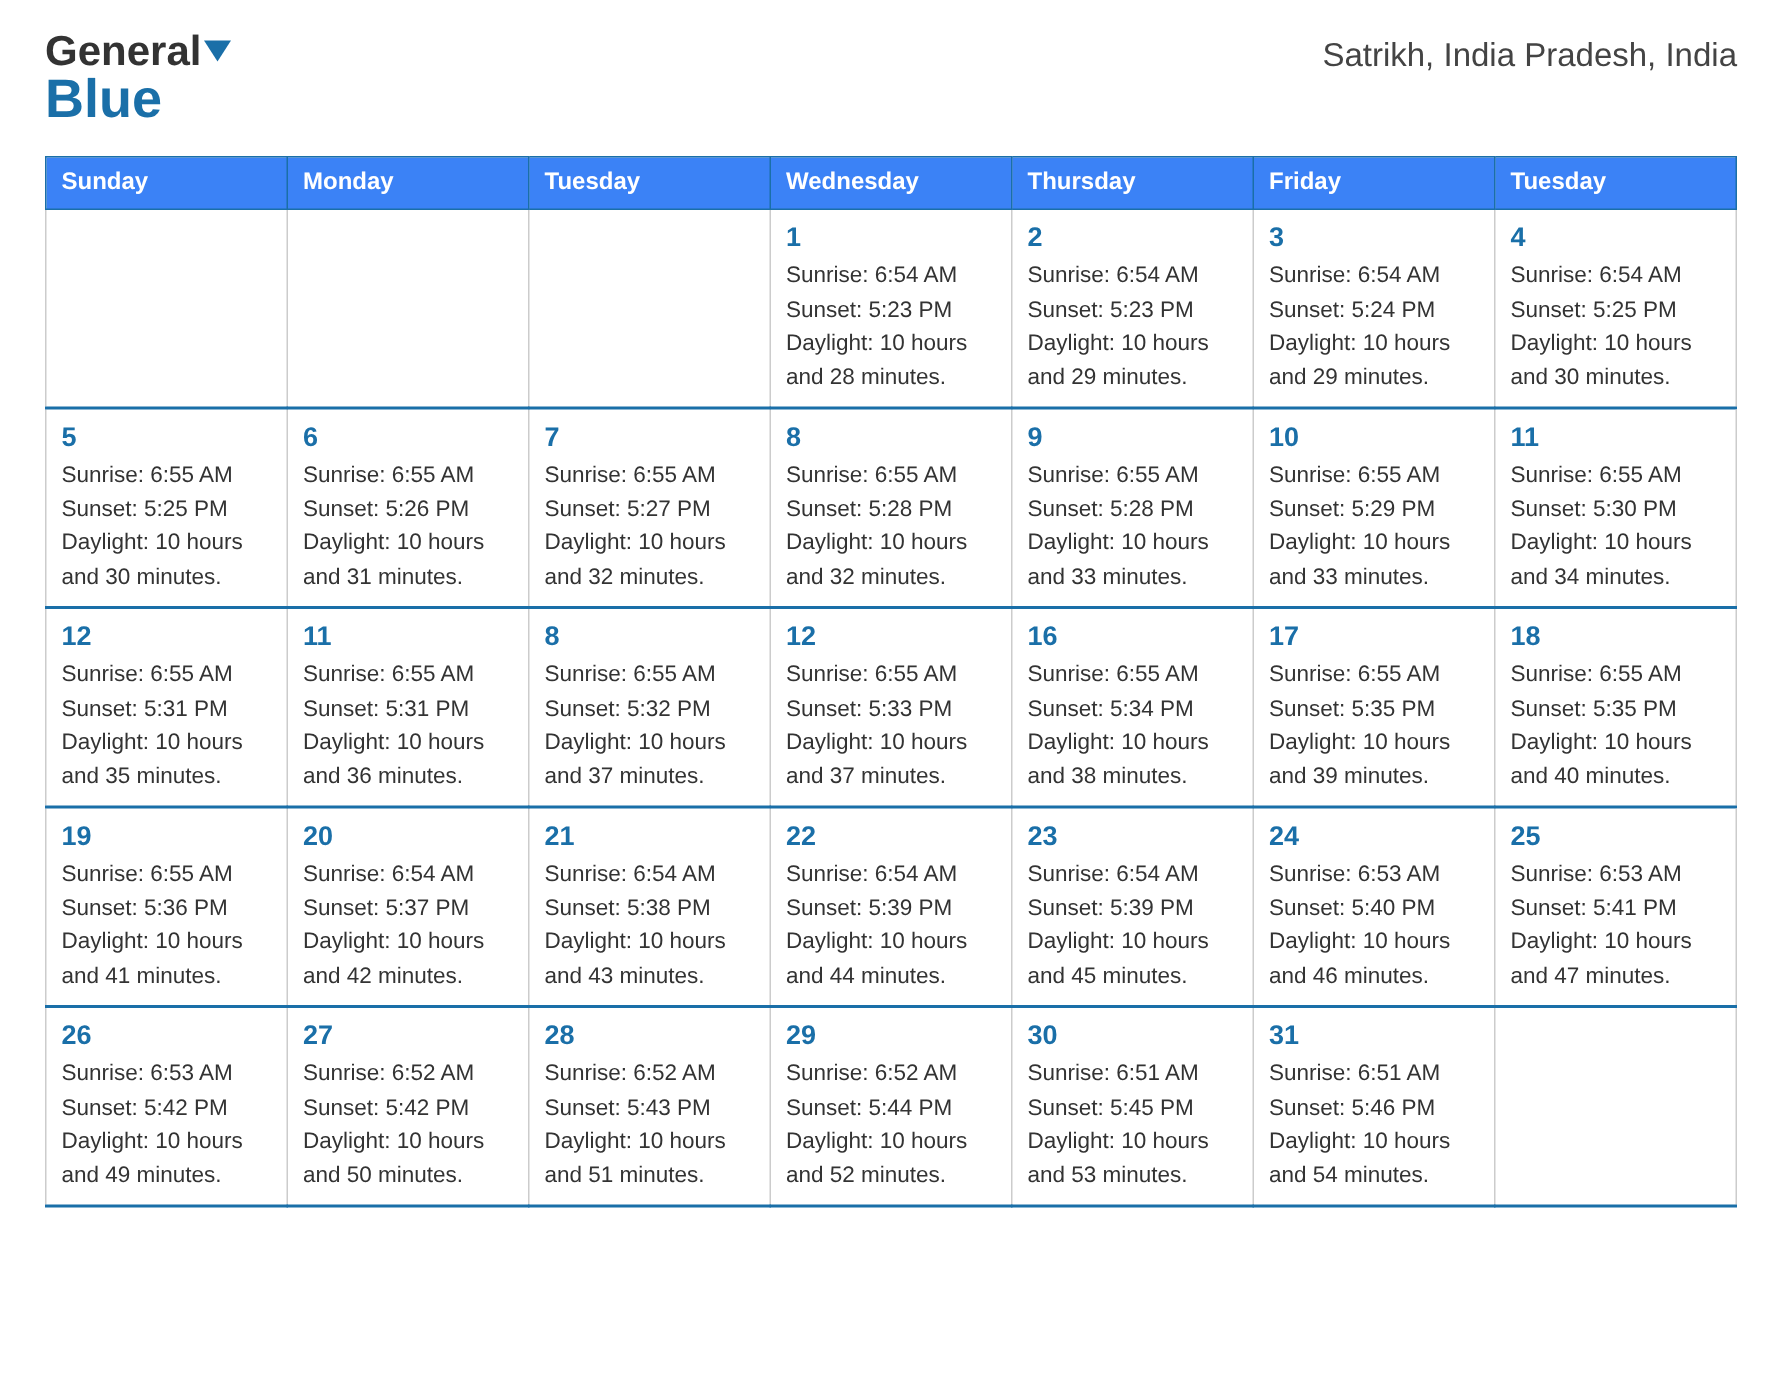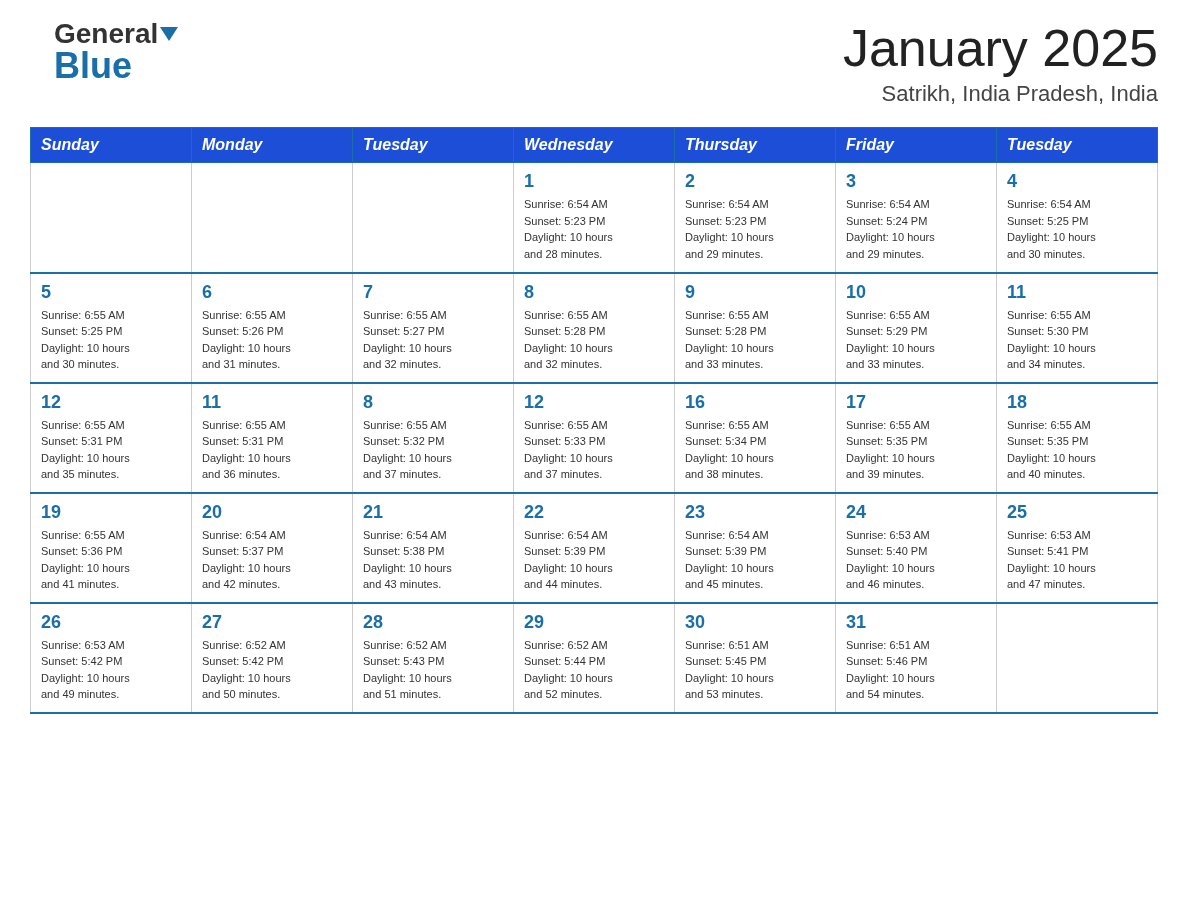--- a/index.html
+++ b/index.html
@@ -8,21 +8,20 @@
       background: #fff;
       padding: 20px 30px;
       width: 1188px;
       min-height: 918px;
     }
     .header {
       display: flex;
       justify-content: space-between;
       align-items: flex-start;
       margin-bottom: 20px;
-      margin-left: 24px;
     }
     .logo {
       display: flex;
       flex-direction: column;
       align-items: flex-start;
     }
     .logo-general {
       font-size: 28px;
       font-weight: bold;
       color: #333;
@@ -57,46 +56,45 @@
       font-size: 22px;
       color: #444;
       margin-top: 4px;
     }
     table {
       width: 100%;
       border-collapse: collapse;
       table-layout: fixed;
     }
     thead th {
-      background-color: #1d4ed8;
+      background-color: #3b82f6;
       color: #fff;
       font-size: 16px;
       font-weight: bold;
       padding: 8px 10px;
       text-align: left;
       border: 1px solid #1a6fa8;
-      font-style: italic;
     }
     tbody td {
       vertical-align: top;
       padding: 8px 10px;
       border: 1px solid #ccc;
       font-size: 13px;
       color: #333;
       height: 110px;
     }
     .day-number {
       font-size: 18px;
       font-weight: bold;
       color: #1a6fa8;
       display: block;
       margin-bottom: 4px;
     }
     .day-info {
-      font-size: 11px;
+      font-size: 15px;
       color: #333;
       line-height: 1.5;
     }
     tbody tr {
       border-bottom: 2px solid #1a6fa8;
     }
     tbody td.empty {
       background: #fff;
     }
   </style>
@@ -105,21 +103,20 @@
 
 <div class="header">
   <div class="logo">
     <div style="display:flex; align-items:center;">
       <span class="logo-general">General</span>
       <span class="logo-triangle"></span>
     </div>
     <span class="logo-blue">Blue</span>
   </div>
   <div class="title-block">
-    <div class="calendar-title">January 2025</div>
     <div class="calendar-subtitle">Satrikh, India Pradesh, India</div>
   </div>
 </div>
 
 <table>
   <thead>
     <tr>
       <th>Sunday</th>
       <th>Monday</th>
       <th>Tuesday</th>

